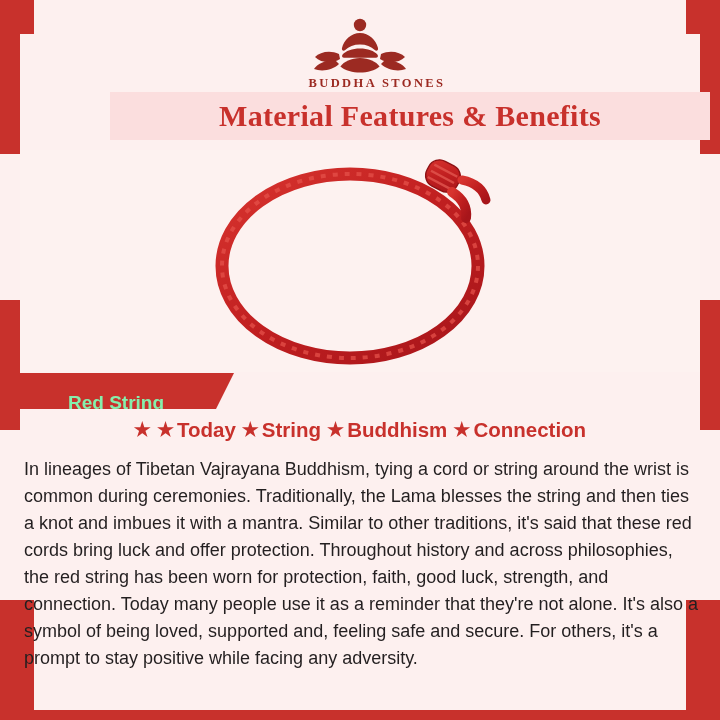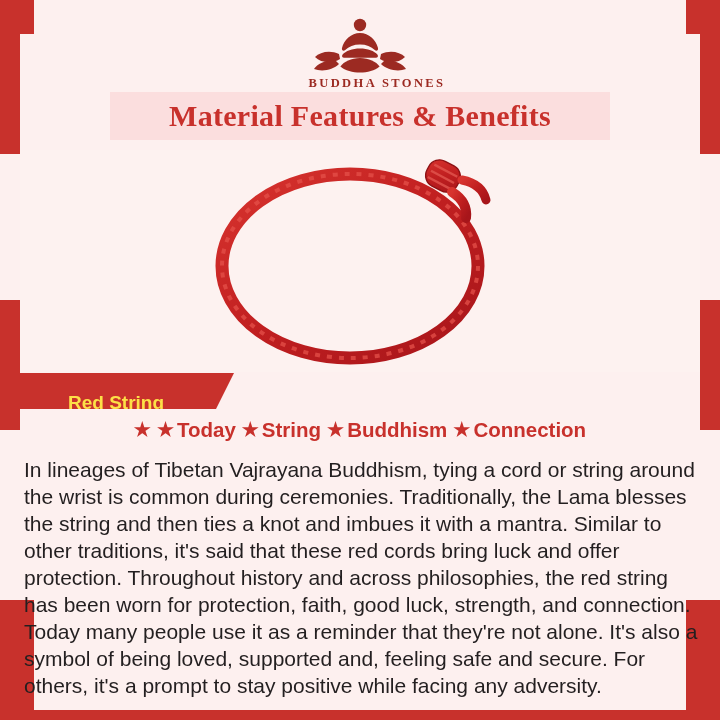--- a/index.html
+++ b/index.html
@@ -86,21 +86,21 @@
     color: #9c2a22;
     font-family: "Liberation Serif", serif;
     font-weight: bold;
     margin-left: 34px;
   }
 
   
   .title-band {
     position: absolute;
     left: 110px; top: 92px;
-    width: 500px;
+    width: 600px;
     height: 48px;
     background: #fbdede;
     display: flex;
     align-items: center;
     justify-content: center;
     z-index: 3;
   }
   .title-text {
     font-family: "Liberation Serif", serif;
     font-weight: bold;
@@ -134,21 +134,21 @@
     background: #c8312c;
     display: flex;
     align-items: center;
     z-index: 4;
     clip-path: polygon(0 0, 100% 0, calc(100% - 18px) 100%, 0 100%);
     padding-left: 48px;
     padding-right: 34px;
     box-sizing: border-box;
   }
   .tag-label {
-    color: #fde047;
+    color: #86efac;
     font-size: 19px;
     font-weight: bold;
     font-family: "Liberation Sans", sans-serif;
     white-space: nowrap;
     margin-top: 24px;
   }
 
   
   .benefits {
     position: absolute;
@@ -175,21 +175,21 @@
     line-height: 1;
     position: relative;
     top: -1px;
   }
 
   
   .body-text {
     position: absolute;
     left: 24px; top: 456px;
     width: 676px;
-    font-size: 21px;
+    font-size: 18px;
     line-height: 27px;
     color: #231f20;
     z-index: 4;
     font-family: "Liberation Sans", sans-serif;
     text-align: left;
   }
 </style>
 </head>
 <body>
 

